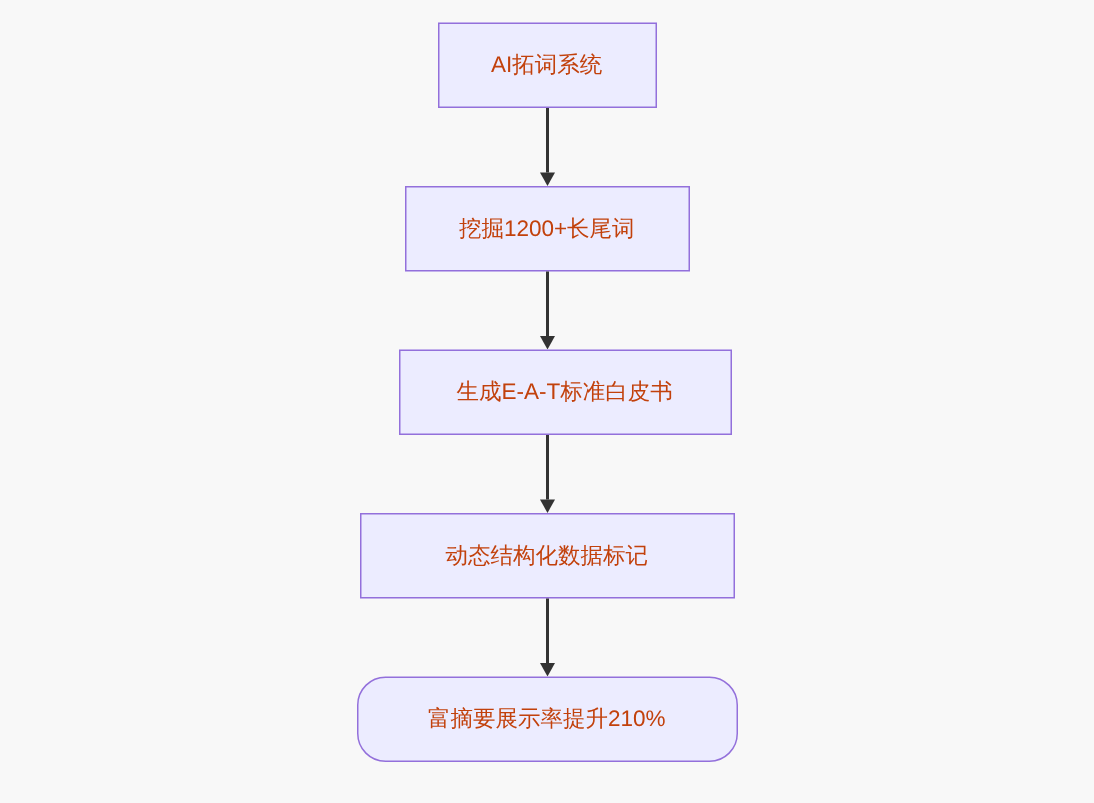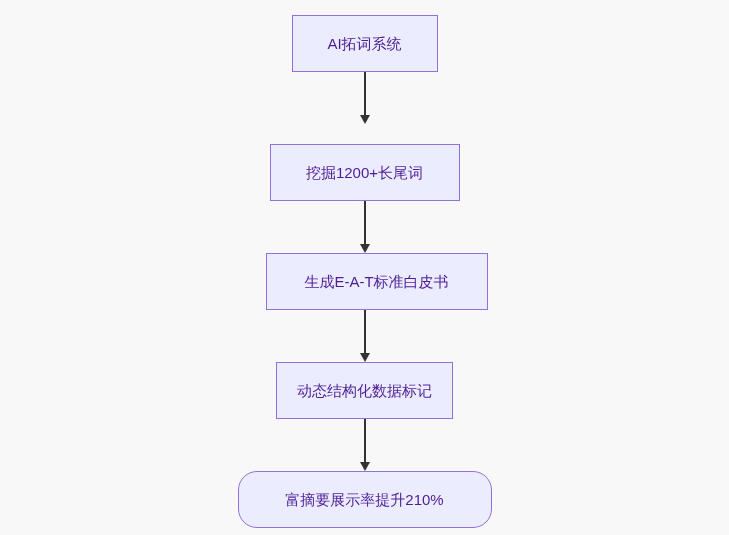--- a/index.html
+++ b/index.html
@@ -24,30 +24,30 @@
     align-items: center;
   }
   .node {
     box-sizing: border-box;
     height: 57px;
     display: flex;
     align-items: center;
     justify-content: center;
     background: #ECECFF;
     border: 1px solid #9370DB;
-    color: #4c1d95;
+    color: #c2410c;
     font-size: 15px;
     line-height: 1.2;
     text-align: center;
     white-space: nowrap;
   }
   .node.n1 { width: 146px; }
-  .node.n2 { width: 190px; margin-top: 20px; }
+  .node.n2 { width: 190px; }
   .node.n3 { width: 222px; margin-left: 24px; }
-  .node.n4 { width: 177px; }
+  .node.n4 { width: 250px; }
   .node.n5 { width: 254px; border-radius: 19px; }
   .edge {
     height: 52px;
     display: flex;
     flex-direction: column;
     align-items: center;
   }
   .edge .shaft {
     width: 2px;
     flex: 1 1 auto;

